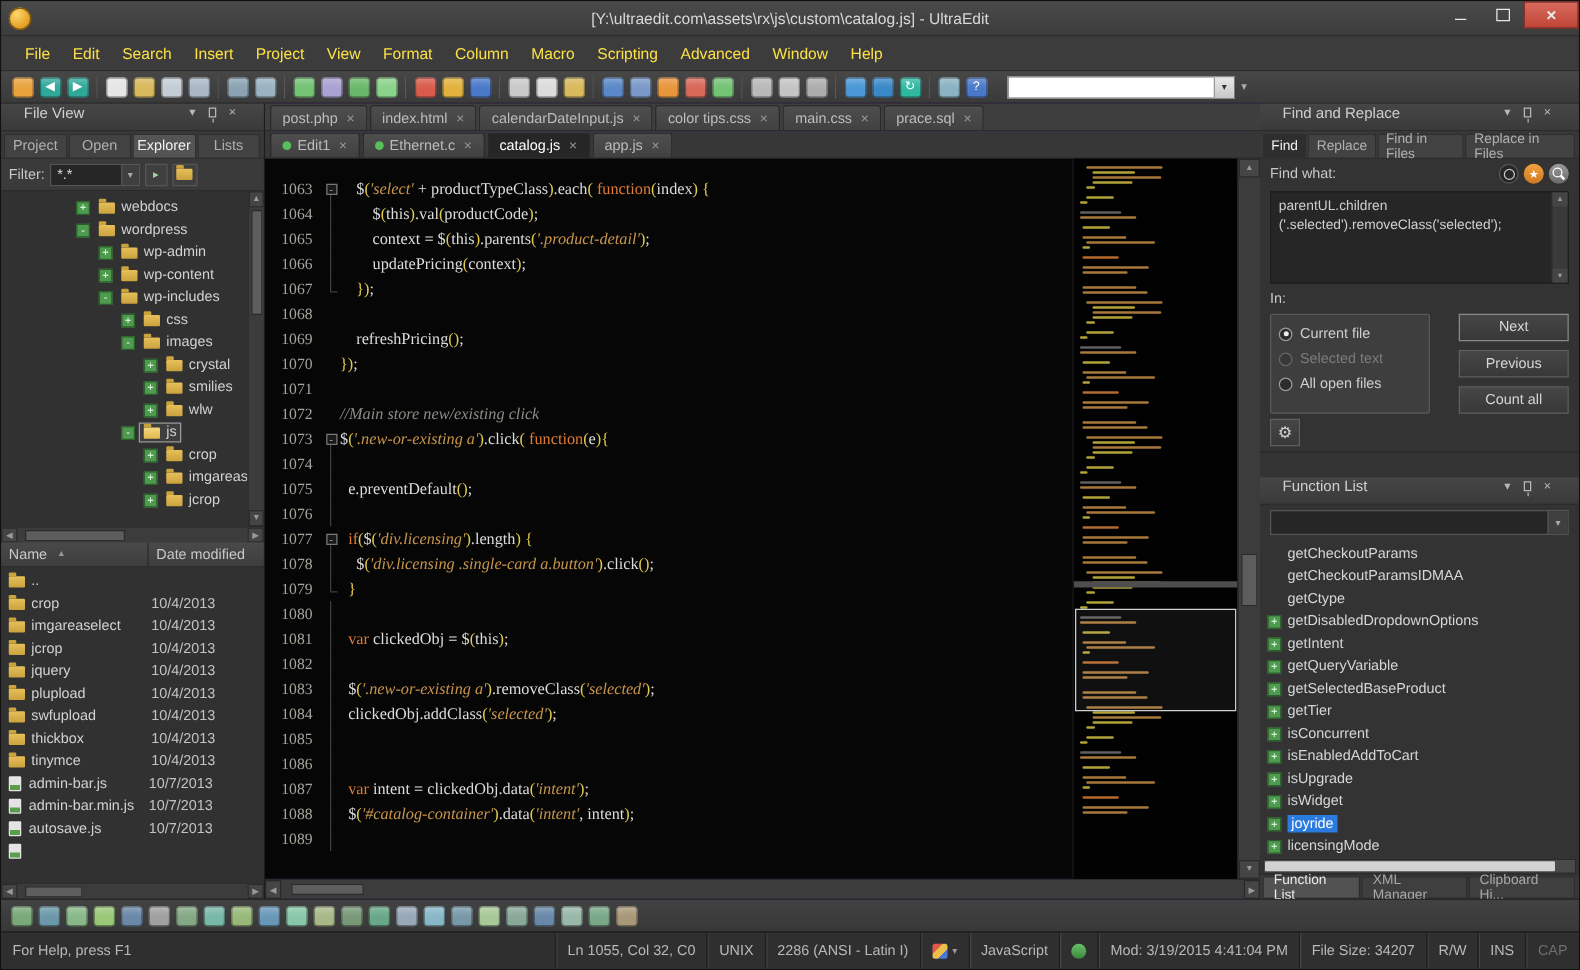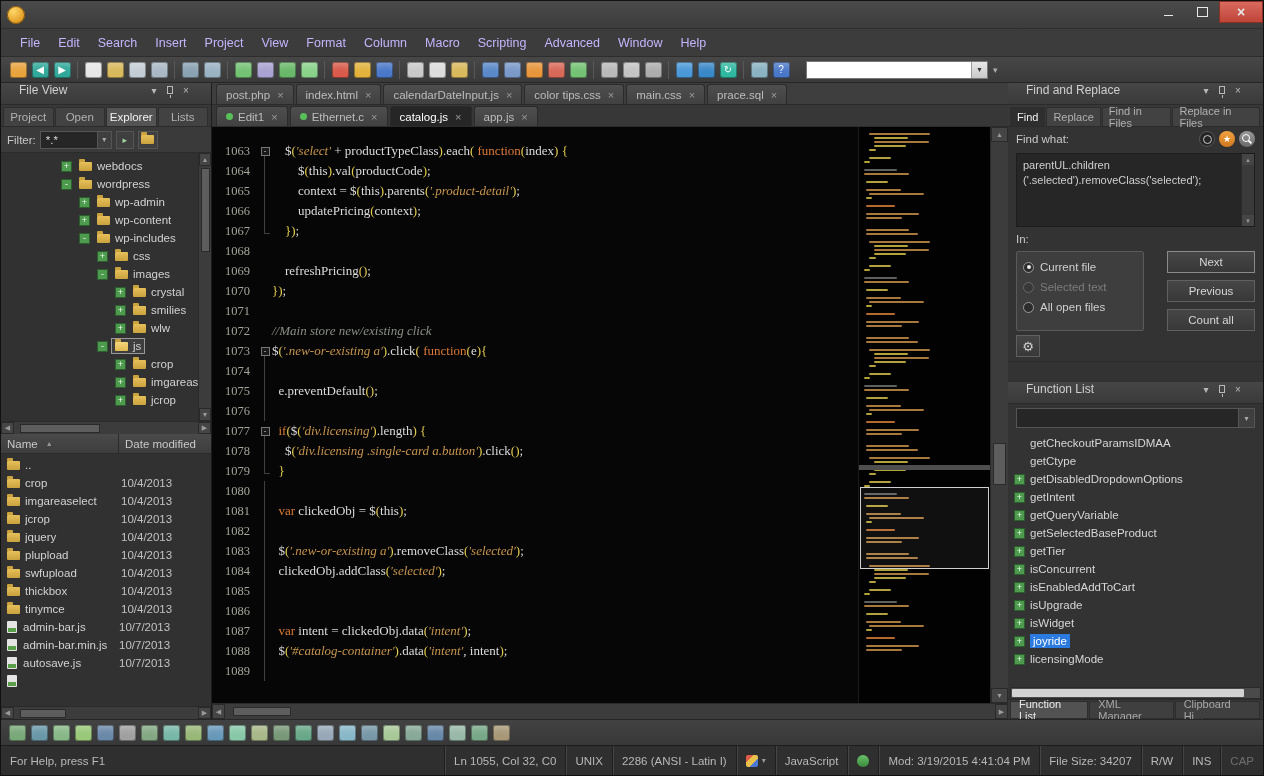--- a/index.html
+++ b/index.html
@@ -9,21 +9,21 @@
 .titlebar{height:28px;flex:0 0 28px;display:flex;align-items:center;background:linear-gradient(#4a4a4a,#3c3c3c);border-bottom:1px solid #2e2e2e;position:relative}
 .app-logo{width:18px;height:18px;margin-left:6px;border-radius:50%;background:radial-gradient(circle at 35% 30%,#ffd76a,#e09a20 70%,#9a6510);box-shadow:inset 0 0 0 1px #7a5510;z-index:2}
 .title{position:absolute;left:0;right:0;text-align:center;color:#d8d8d8;font-size:12.5px}
 .win-controls{margin-left:auto;display:flex;height:100%;align-items:flex-start;z-index:2}
 .wbtn{width:34px;height:22px;display:flex;align-items:center;justify-content:center;color:#e8e8e8}
 .wbtn.min::after{content:'';width:9px;height:1px;background:#e8e8e8;margin-top:7px}
 .wbtn.max::after{content:'';width:9px;height:8px;border:1px solid #e8e8e8}
 .wbtn.close{background:linear-gradient(#d96a5e,#bf4538);border:1px solid #8a2f24;font-size:14px;font-weight:bold;width:44px}
 
 .menubar{height:28px;flex:0 0 28px;display:flex;align-items:center;background:#3c3c3c;border-bottom:1px solid #2d2d2d;padding-left:10px}
-.menu-item{padding:4px 9px;color:#c4b5fd;font-size:12.5px}
+.menu-item{padding:4px 9px;color:#fde047;font-size:12.5px}
 .toolbar{height:26px;flex:0 0 26px;display:flex;align-items:center;background:linear-gradient(#474747,#3a3a3a);border-bottom:1px solid #262626;padding:0 6px}
 .tb-icons{display:flex;align-items:center}
 .tb-icon{width:17px;height:16px;border-radius:3px;margin:0 2.5px;display:inline-flex;align-items:center;justify-content:center;font-size:10px;color:#fff;box-shadow:inset 0 0 0 1px rgba(0,0,0,.35),inset 0 8px 8px -6px rgba(255,255,255,.4)}
 .tb-sep{width:1px;height:18px;background:#2a2a2a;border-right:1px solid #585858;margin:0 4px}
 .tb-combo{width:182px;height:18px;background:#fff;border:1px solid #777;display:flex;align-items:center;margin-left:14px}
 .tb-combo-text{flex:1;padding-left:5px;color:#222;font-size:11.5px}
 .tb-combo-btn{width:16px;height:100%;background:linear-gradient(#e8e8e8,#c8c8c8);border-left:1px solid #999;display:flex;align-items:center;justify-content:center;font-size:8px;color:#333}
 .tb-after-arrow{margin-left:5px;color:#aaa;font-size:9px}
 
 .main{flex:1;display:flex;min-height:0;background:#333}
@@ -164,20 +164,21 @@
 .sb-chip.green{background:linear-gradient(#6ac06a,#3a8a3a);border-radius:50%}
 .sb-arrow{margin-left:4px;font-size:8px;color:#999}
 </style>
 </head>
 <body>
 
 <div class="window">
 
   <div class="titlebar">
     <div class="app-logo"></div>
+    <div class="title">[Y:\ultraedit.com\assets\rx\js\custom\catalog.js] - UltraEdit</div>
     <div class="win-controls">
       <div class="wbtn min"></div>
       <div class="wbtn max"></div>
       <div class="wbtn close">×</div>
     </div>
   </div>
 
   <div class="menubar" id="menubar">
       <span class="menu-item">File</span>
       <span class="menu-item">Edit</span>
@@ -887,20 +888,24 @@
             <span class="ph-ic">×</span>
           </span>
         </div>
         <div class="func-combo">
           <span class="func-combo-text"></span>
           <span class="func-combo-arrow">▾</span>
         </div>
         <div class="func-list" id="funcList">
             <div class="func-row">
               <span class="fplus hidden"></span>
+              <span class="func-label">getCheckoutParams</span>
+            </div>
+            <div class="func-row">
+              <span class="fplus hidden"></span>
               <span class="func-label">getCheckoutParamsIDMAA</span>
             </div>
             <div class="func-row">
               <span class="fplus hidden"></span>
               <span class="func-label">getCtype</span>
             </div>
             <div class="func-row">
               <span class="fplus">+</span>
               <span class="func-label">getDisabledDropdownOptions</span>
             </div>

